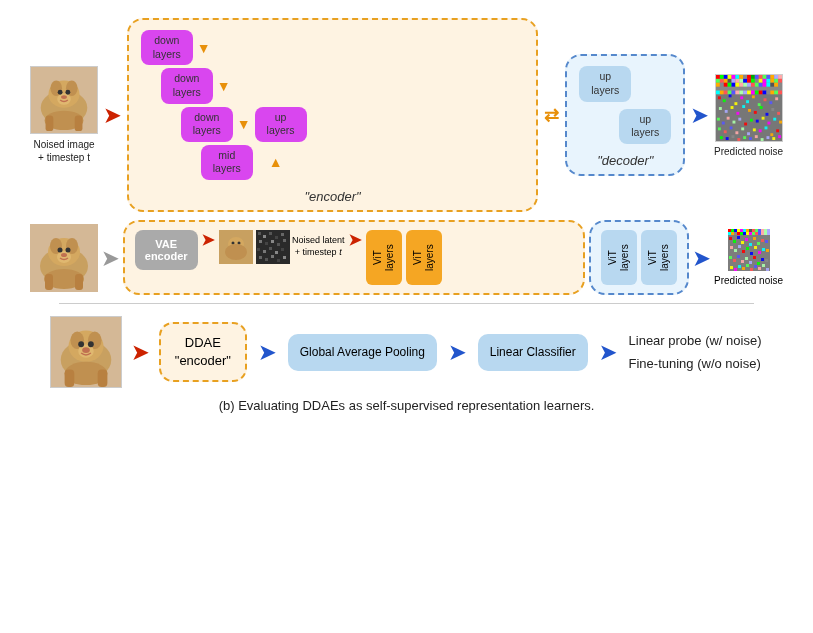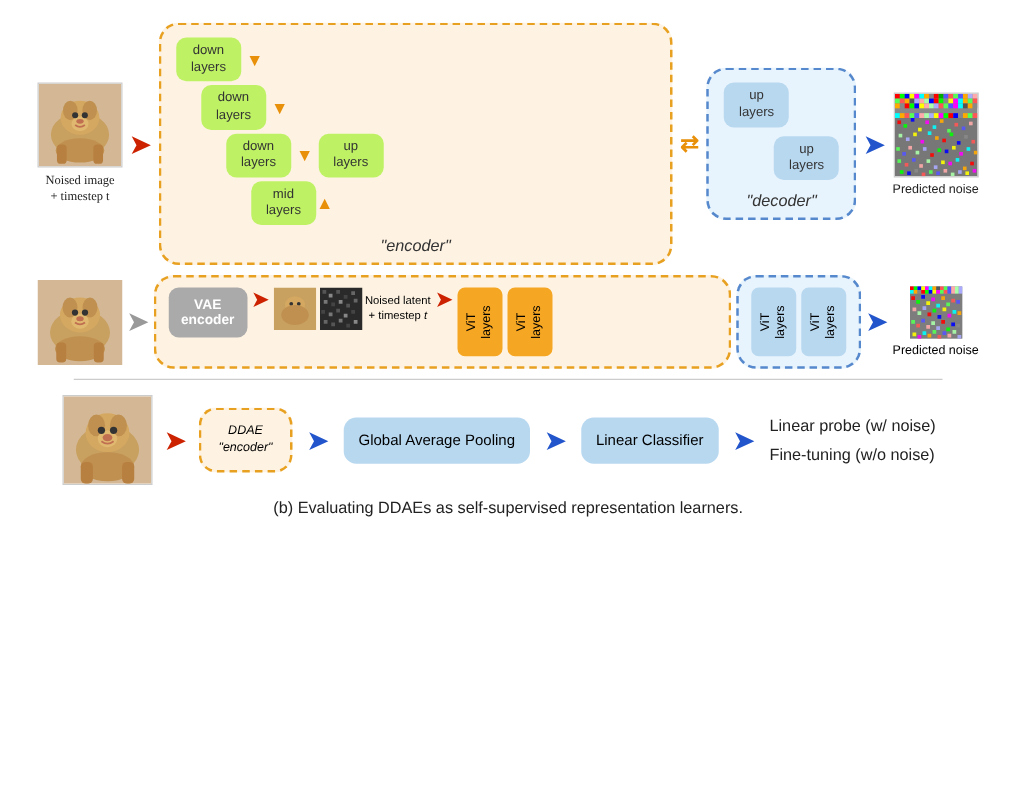--- a/index.html
+++ b/index.html
@@ -86,21 +86,21 @@
       bottom: 6px;
       left: 50%;
       transform: translateX(-50%);
       font-size: 13px;
       font-style: italic;
       color: #333;
       white-space: nowrap;
     }
 
     .unet-box {
-      background: #bef264;
+      background: #d946ef;
       border-radius: 8px;
       padding: 4px 8px;
       font-size: 10.5px;
       text-align: center;
       line-height: 1.3;
       color: #333;
       font-weight: 500;
       white-space: nowrap;
       min-width: 52px;
     }
@@ -273,24 +273,23 @@
       gap: 8px;
       width: 100%;
       padding: 8px 10px 4px 30px;
     }
 
     .ddae-block {
       border: 2.5px dashed #e8a020;
       border-radius: 14px;
       background: #fef3e2;
       padding: 10px 14px;
-      font-size: 10px;
+      font-size: 13px;
       text-align: center;
       font-weight: 500;
-      font-style: italic;
       line-height: 1.4;
       white-space: nowrap;
     }
 
     .gap-block {
       background: #b8d8f0;
       border-radius: 10px;
       padding: 10px 12px;
       font-size: 12px;
       text-align: center;
@@ -358,21 +357,21 @@
           <ellipse cx="34" cy="33" rx="7" ry="6" fill="#e0b870"></ellipse>
           <circle cx="30" cy="26" r="2.5" fill="#333"></circle>
           <circle cx="38" cy="26" r="2.5" fill="#333"></circle>
           <ellipse cx="34" cy="31" rx="3" ry="2" fill="#c07050"></ellipse>
           <path d="M30 34 Q34 37 38 34" stroke="#c07050" stroke-width="1.5" fill="none"></path>
           <ellipse cx="34" cy="55" rx="20" ry="10" fill="#c09050"></ellipse>
           <rect x="15" y="50" width="8" height="16" rx="3" fill="#b88040"></rect>
           <rect x="45" y="50" width="8" height="16" rx="3" fill="#b88040"></rect>
         </svg>
         <div class="dog-label">
-          <span style="white-space:pre-line; font-size:10px;font-family:Liberation Serif, serif;">Noised image
+          <span style="white-space:pre-line; font-size:10px;">Noised image
 + timestep t</span>
         </div>
       </div>
 
       <span class="red-arrow">➤</span>
 
       <div class="encoder-block">
 
         <div style="display:flex; flex-direction:column; gap:3px; align-items:flex-start;">
 
@@ -385,21 +384,21 @@
             <div class="unet-box">down<br>layers</div>
             <span class="down-arrow-small">▼</span>
           </div>
 
           <div style="display:flex; align-items:center; gap:4px; margin-left:40px;">
             <div class="unet-box">down<br>layers</div>
             <span class="down-arrow-small">▼</span>
             <div class="unet-box">up<br>layers</div>
           </div>
 
-          <div style="display:flex; align-items:center; gap:0; margin-left:60px;">
+          <div style="display:flex; align-items:center; gap:16px; margin-left:60px;">
             <div class="unet-box">mid<br>layers</div>
             <span class="down-arrow-small">▲</span>
           </div>
         </div>
         <div class="encoder-label">"encoder"</div>
       </div>
 
       <span class="orange-double-arrow">⇄</span>
 
       <div class="decoder-block">

